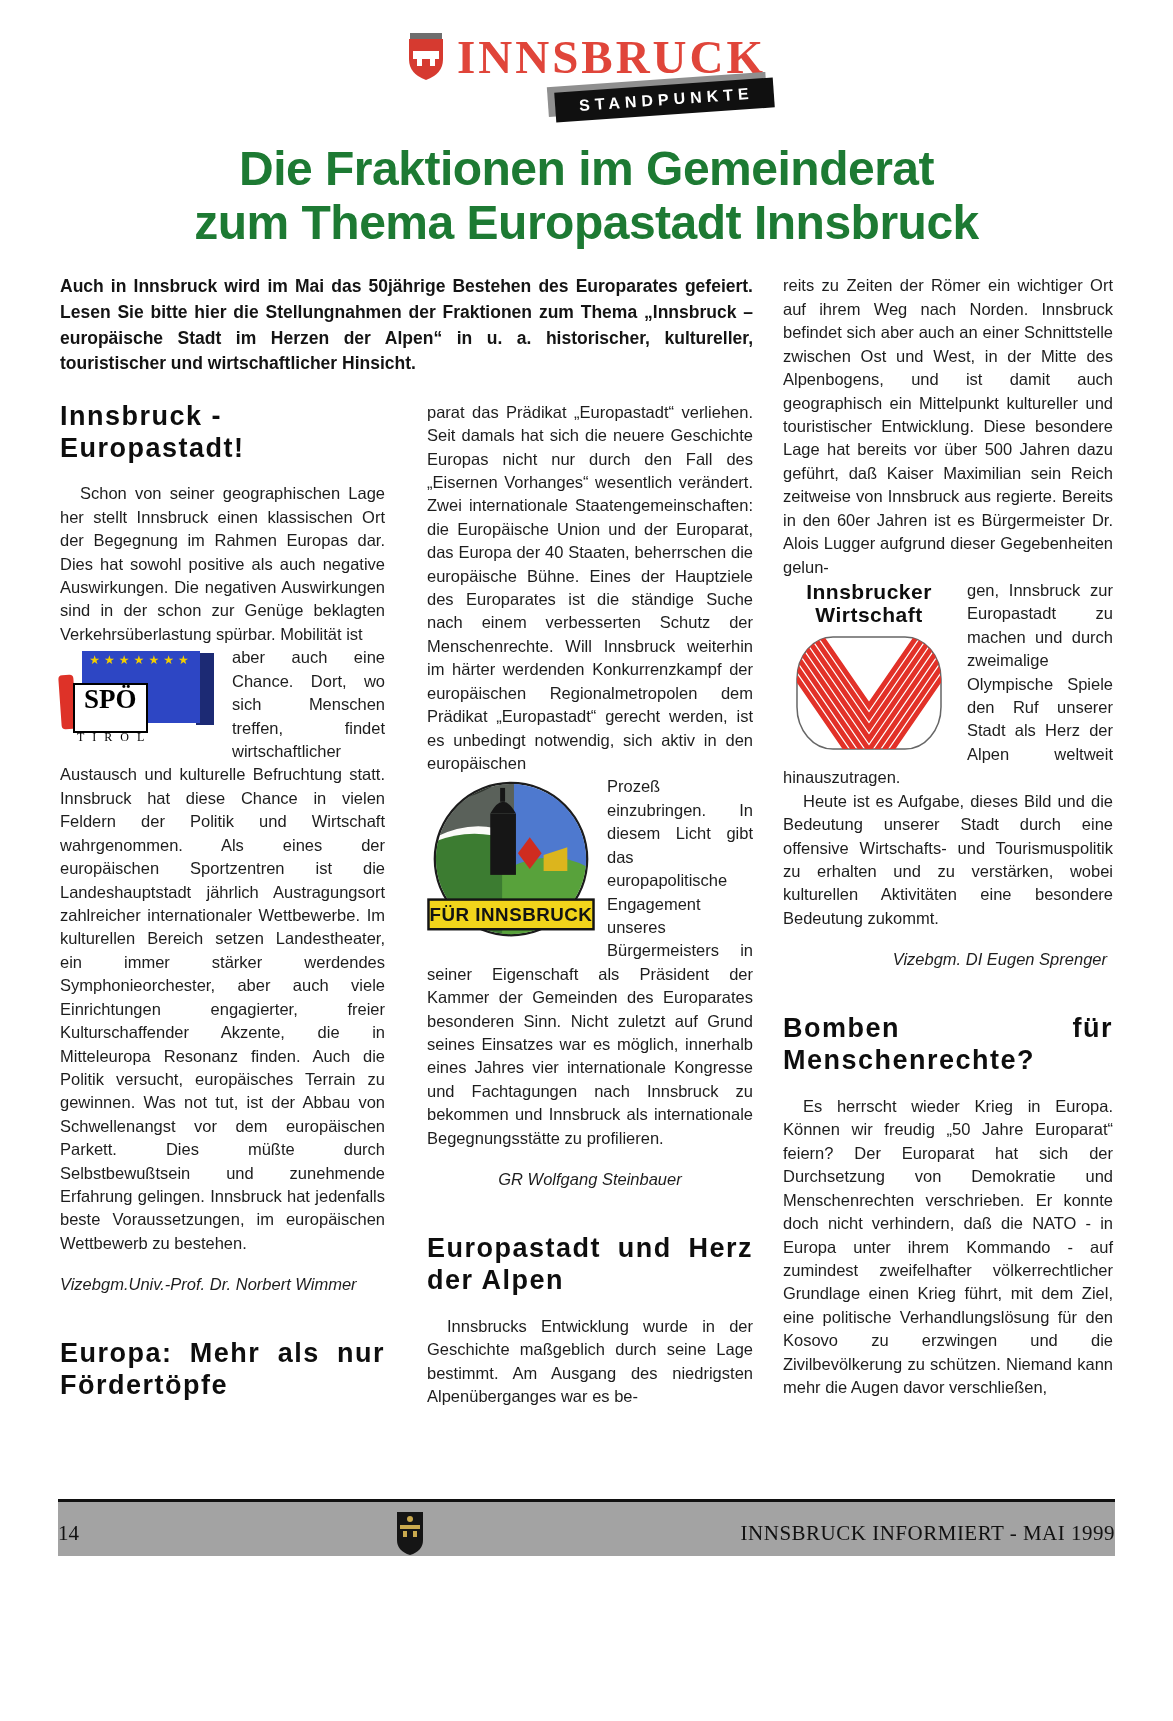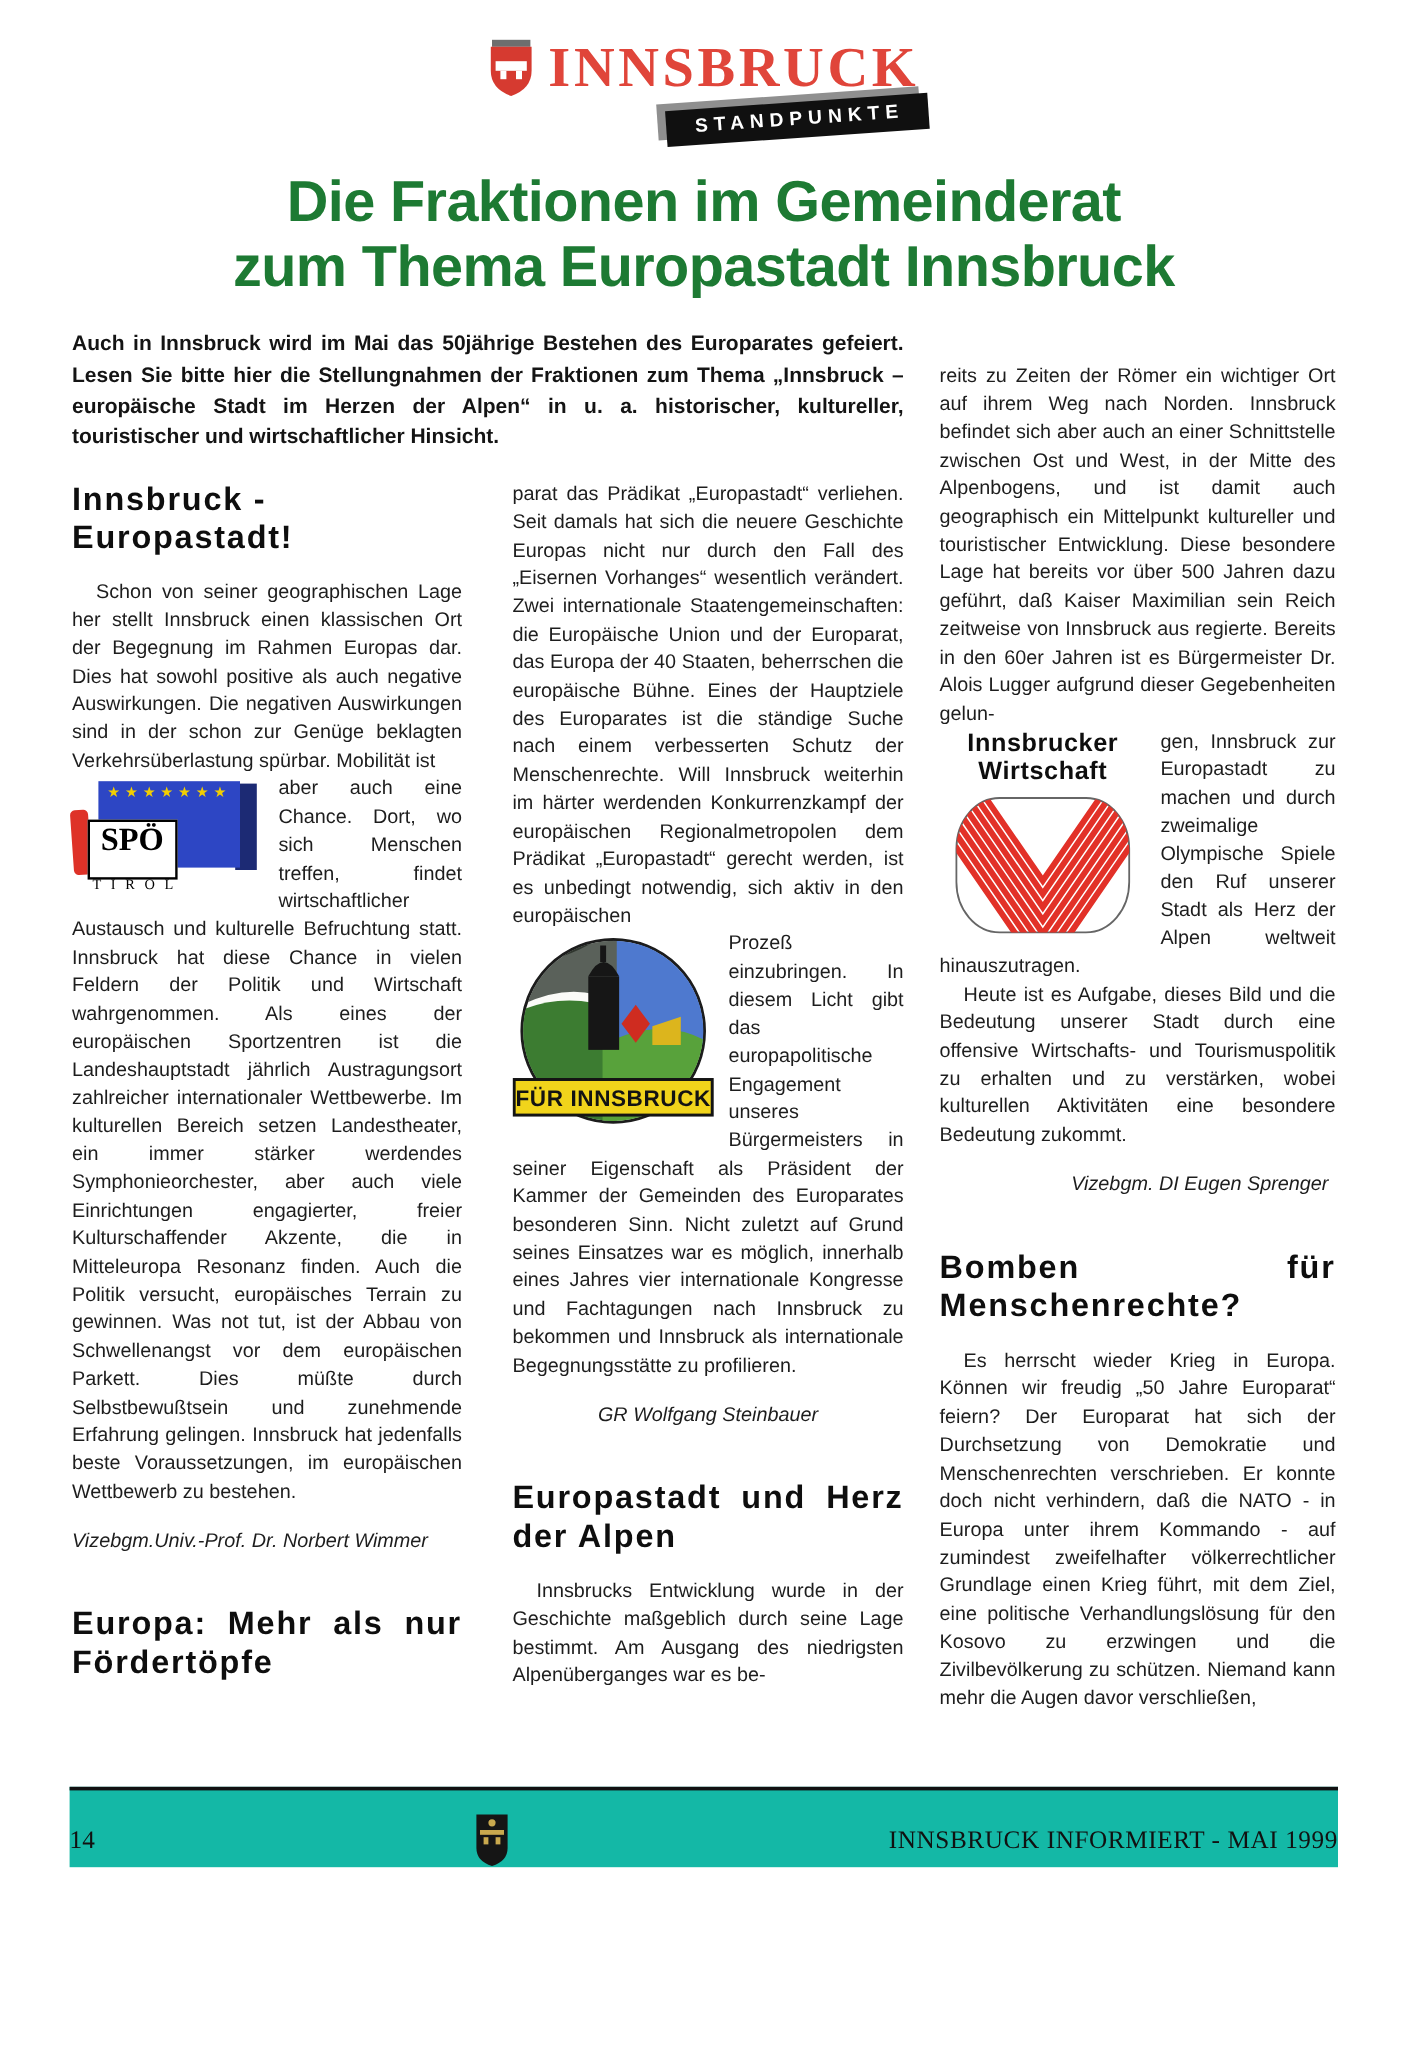--- a/index.html
+++ b/index.html
@@ -39,21 +39,21 @@
   
   .main { display:flex; gap:30px; margin-top:24px; }
   .left { width:693px; }
   .intro {
     font-weight:bold; font-size:17.5px; line-height:1.46;
     text-align:justify; color:#141414;
   }
   .twocol { display:flex; gap:42px; margin-top:24px; }
   .col1 { width:331px; }
   .col2 { width:332px; }
-  .col3 { width:330px;margin-top:28px; }
+  .col3 { width:330px; }
 
   .body-p {
     font-size:16.5px; line-height:1.42; text-align:justify;
     hyphens:auto; clear:both; color:#1d1d1d;
   }
   .indent { text-indent:20px; }
 
   h2.section {
     font-size:27px; line-height:1.18; font-weight:bold; letter-spacing:1.5px;
     color:#0e0e0e; margin:44px 0 18px; clear:both; text-align:justify;
@@ -86,21 +86,21 @@
   .fi-logo { float:left; width:168px; margin:4px 12px 2px 0; }
 
   
   .ovp-logo { float:left; width:172px; margin:2px 12px 2px 0; text-align:center; }
   .ovp-name { font-weight:bold; font-size:21px; line-height:1.08; letter-spacing:0.5px;
     color:#0e0e0e; margin-bottom:8px; }
 
   
   .footer {
     position:absolute; left:58px; right:58px; bottom:20px; z-index:5;
-    background:#14b8a6; border-top:3px solid #111; padding-top:18px;
+    background:#a3a3a3; border-top:3px solid #111; padding-top:8px;
   }
   .footer-row { display:flex; justify-content:space-between; align-items:center;
     font-family:"Liberation Serif", serif; font-size:21px; color:#111; }
   .footer-pub { letter-spacing:0.5px; }
 </style>
 </head>
 <body>
 
 <div class="page">
 

